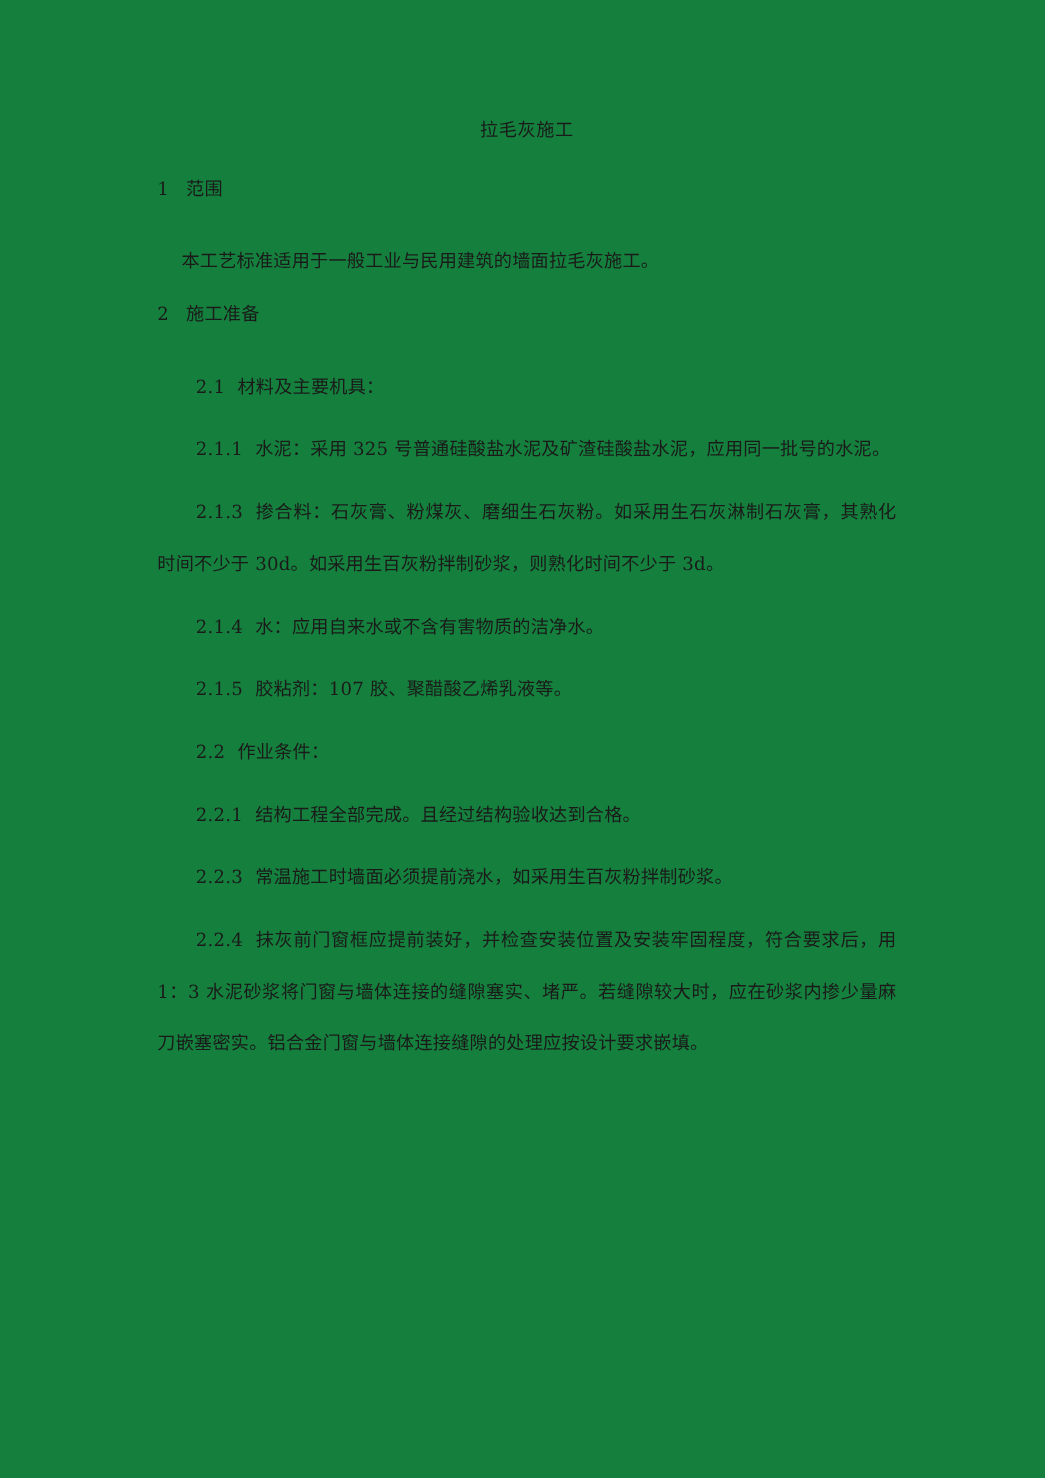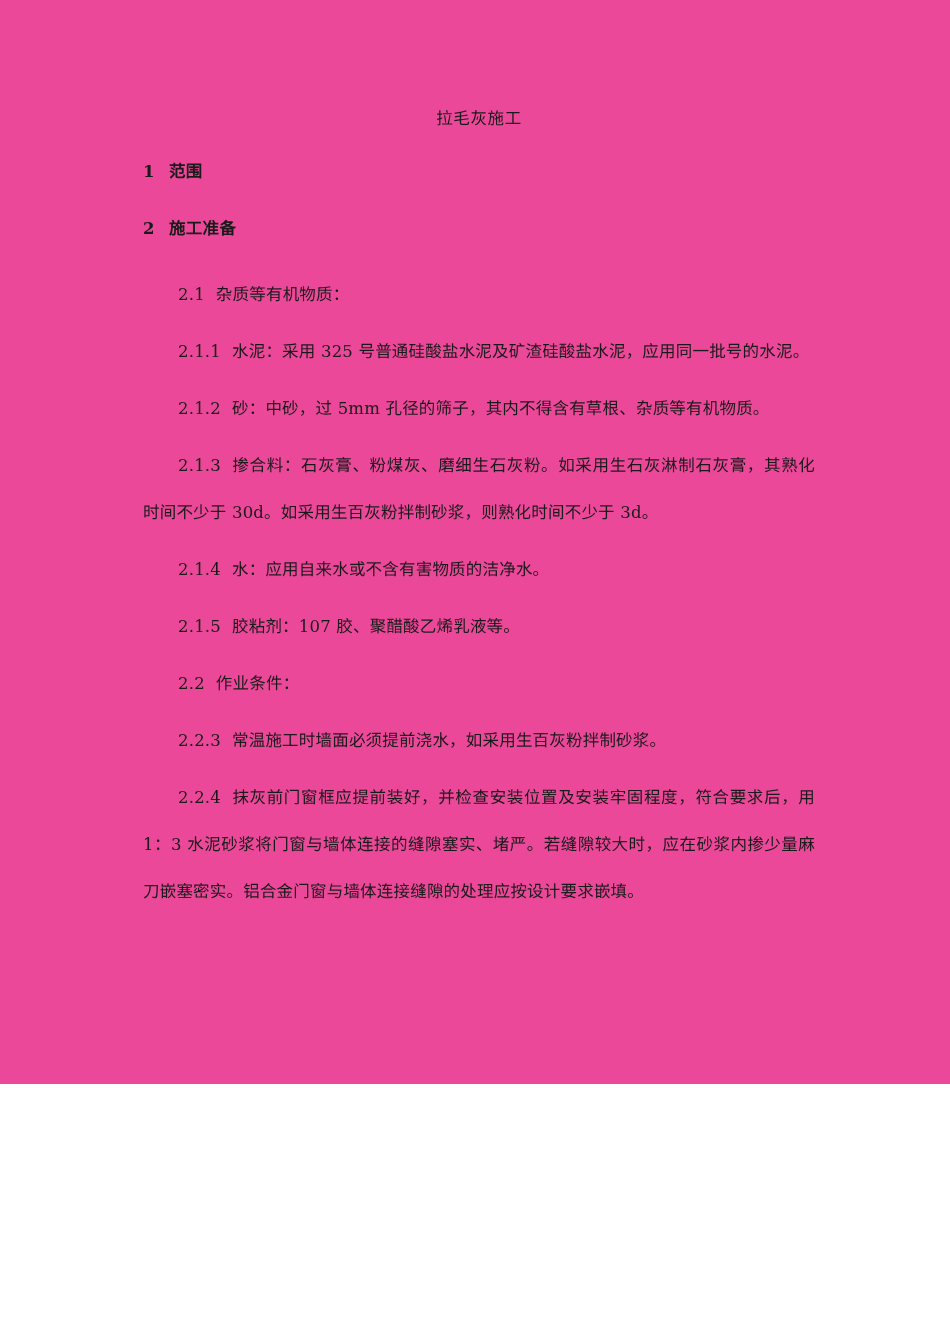--- a/index.html
+++ b/index.html
@@ -8,22 +8,22 @@
     padding: 0;
     background: #ffffff;
   }
   body {
     font-family: "DejaVu Serif", "Liberation Serif", serif;
     color: #1a1a1a;
   }
   .page {
     position: relative;
     width: 950px;
-    height: 1084px;
-    background: #ec4899;
+    height: 1344px;
+    background: #15803d;
     margin: 0 auto;
     overflow: hidden;
     box-sizing: border-box;
   }
   .content {
     position: absolute;
     left: 143px;
     top: 104px;
     width: 672px;
   }
@@ -33,21 +33,21 @@
     line-height: 30px;
     font-weight: normal;
     margin: 0 0 23px 0;
     letter-spacing: 0.6px;
     font-family: "DejaVu Serif", "Liberation Serif", serif;
   }
   
   .heading1 {
     font-size: 16.5px;
     line-height: 30px;
-    font-weight: bold;
+    font-weight: normal;
     margin: 0 0 27px 0;
     text-align: left;
     letter-spacing: 0.3px;
   }
   .heading1 .num {
     display: inline-block;
     min-width: 26px;
   }
   
   .body-para {
@@ -79,40 +79,41 @@
 
 <div class="page">
   <div class="content">
 
     <h1 class="doc-title">拉毛灰施工</h1>
 
     <div class="heading1">
       <span class="num">1</span><span>范围</span>
     </div>
 
+    <p class="body-para">本工艺标准适用于一般工业与民用建筑的墙面拉毛灰施工。</p>
 
     <div class="heading1">
       <span class="num">2</span><span>施工准备</span>
     </div>
 
-    <p class="sub-item"><span class="num">2.1</span><span>杂质等有机物质：</span></p>
+    <p class="sub-item"><span class="num">2.1</span><span>材料及主要机具：</span></p>
 
     <p class="sub-item"><span class="num">2.1.1</span><span>水泥：采用 325 号普通硅酸盐水泥及矿渣硅酸盐水泥，应用同一批号的水泥。</span></p>
 
-    <p class="sub-item"><span class="num">2.1.2</span><span>砂：中砂，过 5mm 孔径的筛子，其内不得含有草根、杂质等有机物质。</span></p>
 
     <p class="sub-item"><span class="num">2.1.3</span><span>掺合料：石灰膏、粉煤灰、磨细生石灰粉。如采用生石灰淋制石灰膏，其熟化时间不少于 30d。如采用生百灰粉拌制砂浆，则熟化时间不少于 3d。</span></p>
 
     <p class="sub-item"><span class="num">2.1.4</span><span>水：应用自来水或不含有害物质的洁净水。</span></p>
 
     <p class="sub-item"><span class="num">2.1.5</span><span>胶粘剂：107 胶、聚醋酸乙烯乳液等。</span></p>
 
 
     <p class="sub-item"><span class="num">2.2</span><span>作业条件：</span></p>
 
+    <p class="sub-item"><span class="num">2.2.1</span><span>结构工程全部完成。且经过结构验收达到合格。</span></p>
 
 
     <p class="sub-item"><span class="num">2.2.3</span><span>常温施工时墙面必须提前浇水，如采用生百灰粉拌制砂浆。</span></p>
 
     <p class="sub-item"><span class="num">2.2.4</span><span>抹灰前门窗框应提前装好，并检查安装位置及安装牢固程度，符合要求后，用 1：3 水泥砂浆将门窗与墙体连接的缝隙塞实、堵严。若缝隙较大时，应在砂浆内掺少量麻刀嵌塞密实。铝合金门窗与墙体连接缝隙的处理应按设计要求嵌填。</span></p>
 
   </div>
 </div>
 
 </body></html>

